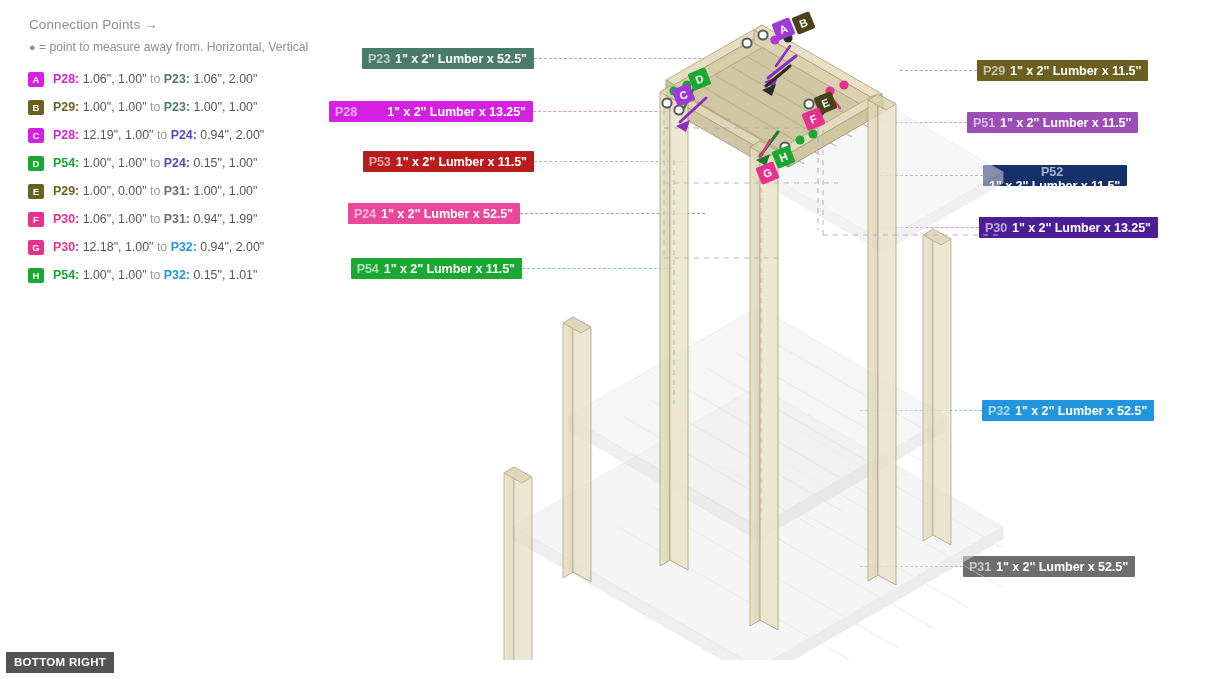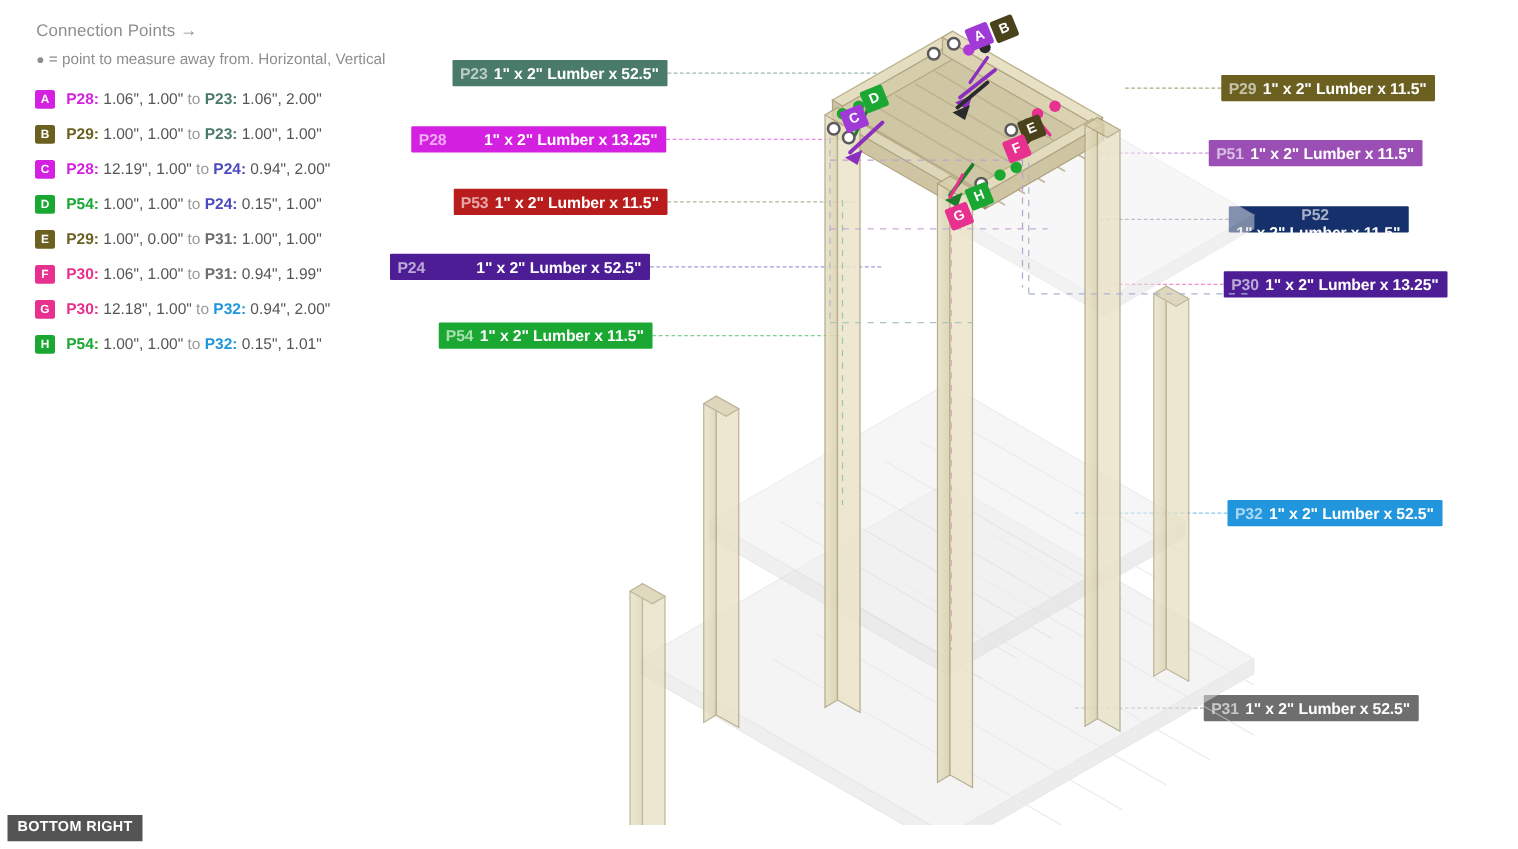--- a/index.html
+++ b/index.html
@@ -130,21 +130,21 @@
       <div class="plabel" style="background: rgb(212, 32, 224); top: 101px; left: auto; right: 681px; gap: 25px;">
         <span class="pid">P28</span>
         <span>1" x 2" Lumber x 13.25"</span>
       </div>
       <div class="leader" style="left: 533px; top: 111px; width: 160px; border-top-color: rgba(212, 32, 224, 0.55);"></div>
       <div class="plabel" style="background: #b91c1c; top: 151px; left: auto; right: 680px;">
         <span class="pid">P53</span>
         <span>1" x 2" Lumber x 11.5"</span>
       </div>
       <div class="leader" style="left: 534px; top: 161px; width: 150px; border-top-color: rgba(107, 122, 80, 0.55);"></div>
-      <div class="plabel" style="background: #4c1d95; top: 203px; left: auto; right: 694px; gap: 36px;">
+      <div class="plabel" style="background: #ec4899; top: 203px; left: auto; right: 694px;">
         <span class="pid">P24</span>
         <span>1" x 2" Lumber x 52.5"</span>
       </div>
       <div class="leader" style="left: 520px; top: 213px; width: 185px; border-top-color: rgba(74, 74, 192, 0.55);"></div>
       <div class="plabel" style="background: rgb(26, 168, 50); top: 258px; left: auto; right: 692px;">
         <span class="pid">P54</span>
         <span>1" x 2" Lumber x 11.5"</span>
       </div>
       <div class="leader" style="left: 522px; top: 268px; width: 150px; border-top-color: rgba(26, 168, 50, 0.55);"></div>
     </div>

